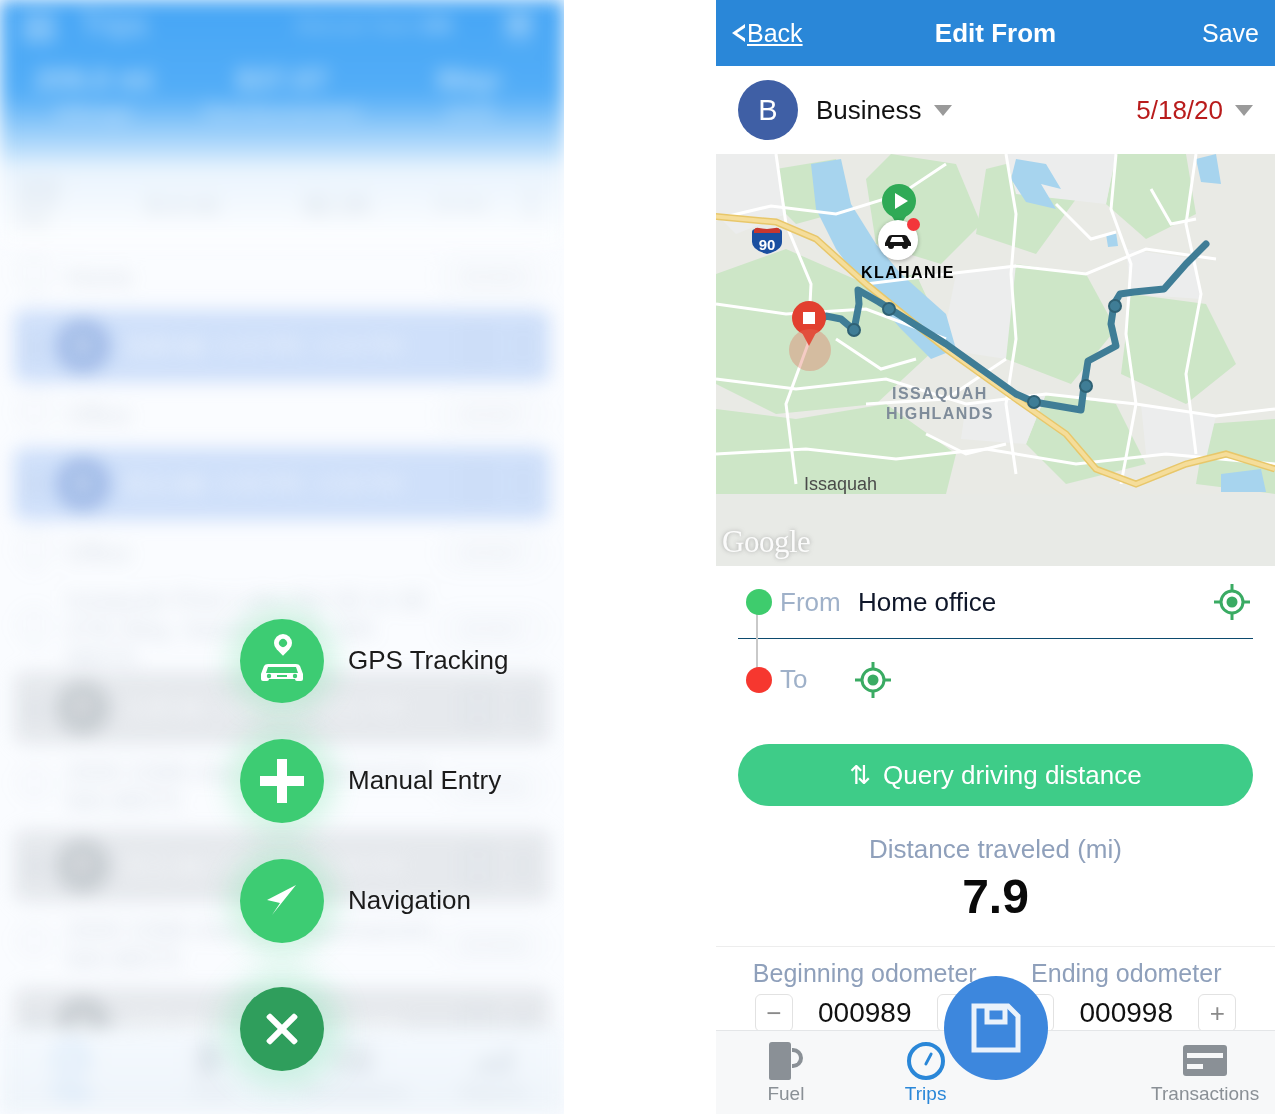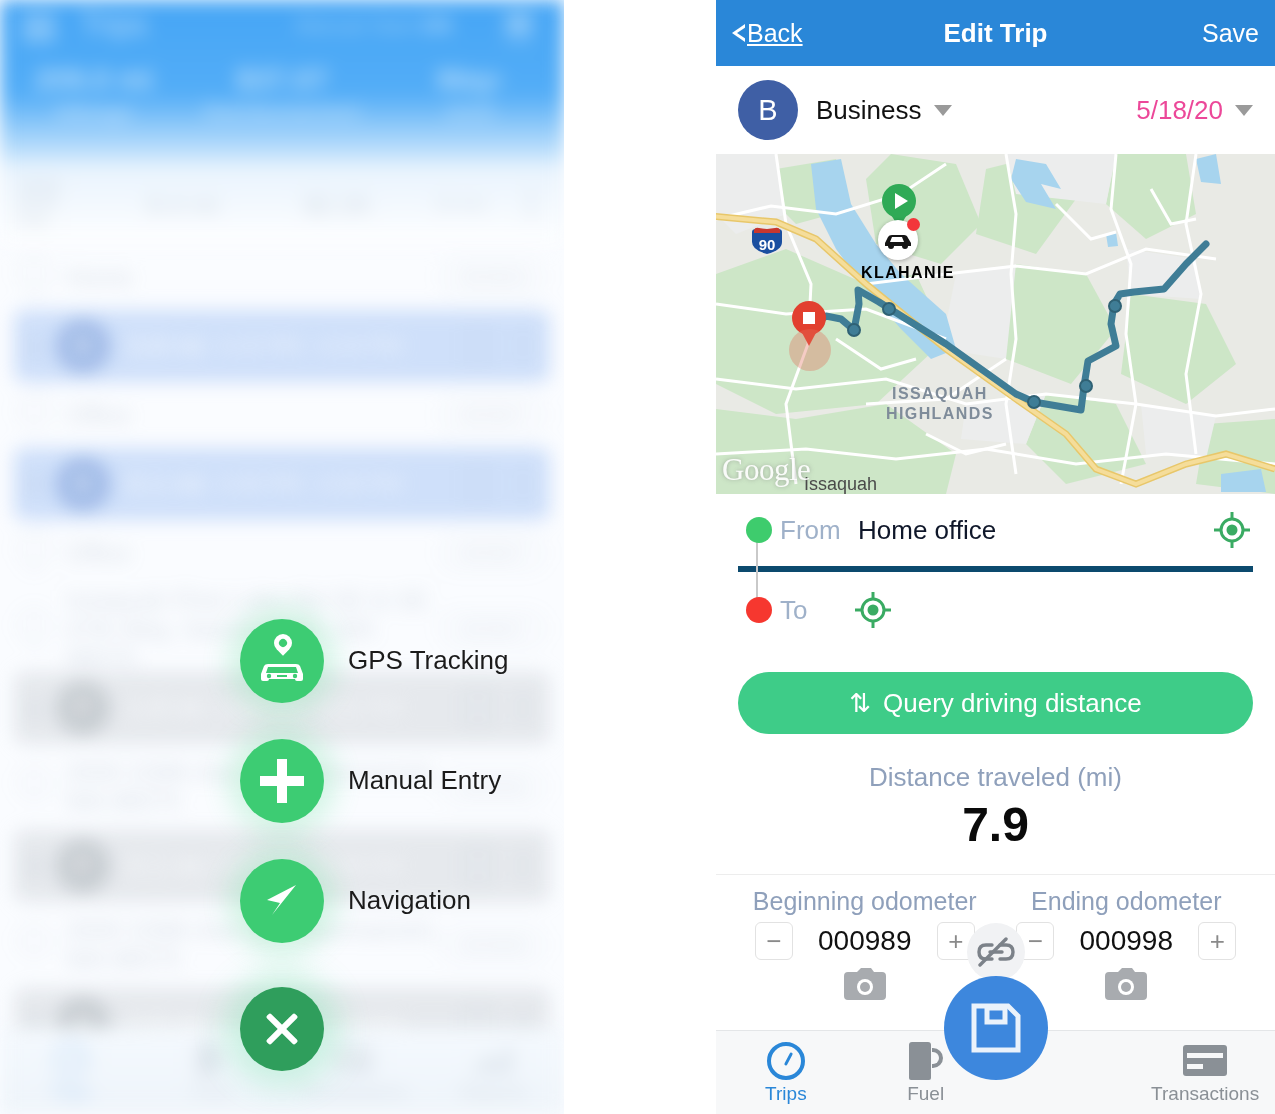--- a/index.html
+++ b/index.html
@@ -207,24 +207,24 @@
   .cat-avatar {
     width: 60px; height: 60px; border-radius: 50%; background: #3f5fa5;
     color: #fff; font-size: 29px; display: flex; align-items: center; justify-content: center;
   }
   .cat-name { font-size: 26px; color: #111; margin-left: 18px; }
   .caret-dn {
     width: 0; height: 0; border-left: 9px solid transparent; border-right: 9px solid transparent;
     border-top: 11px solid #9a9a9a; margin-left: 12px;
   }
   .meta-spacer { flex: 1; }
-  .trip-date { font-size: 26px; color: #ec4899; text-align: center; }
+  .trip-date { font-size: 26px; color: #b91c1c; text-align: center; }
 
   .map-wrap {
-    position: relative; height: 340px; width: 559px; overflow: hidden;
+    position: relative; height: 412px; width: 559px; overflow: hidden;
     background: #e8eae6;
   }
   .map-svg { position: absolute; left: 0; top: 0; }
   .google-wm {
     position: absolute; left: 6px; bottom: 6px; font-family: "Liberation Serif", serif;
     font-size: 31px; color: rgba(255,255,255,.92); letter-spacing: -.5px;
     text-shadow: 0 0 4px rgba(120,120,120,.6);
   }
   .map-lbl { position: absolute; font-size: 16px; letter-spacing: 1.4px; font-weight: bold; }
   .lbl-klahanie { left: 145px; top: 110px; color: #000000; }
@@ -268,21 +268,21 @@
     border-right: 9px solid transparent; border-top: 17px solid #e2402f;
   }
   .pin-end .halo {
     position: absolute; left: -3px; top: 28px; width: 42px; height: 42px;
     border-radius: 50%; background: rgba(226,110,90,.35);
   }
 
   
   .addr-block { position: relative; padding: 0 22px; }
   .addr-row { display: flex; align-items: center; min-height: 72px; }
-  .addr-row.to { min-height: 82px; border-top: 6px solid #0c4a6e; }
+  .addr-row.to { min-height: 82px; border-top: 1px solid #0c4a6e; }
   .dot-col { width: 42px; position: relative; display:flex; justify-content:center; }
   .dot { width: 26px; height: 26px; border-radius: 50%; }
   .dot.green { background: #3ecc6d; }
   .dot.red { background: #f6372f; }
   .dot-line {
     position: absolute; left: 48px; top: 540px; width: 2px; height: 72px; background: #c9c9c9;
   }
   .addr-lbl { width: 72px; font-size: 26px; color: #9fb1c9; }
   .addr-val { font-size: 26px; color: #0f172a; line-height: 33px; flex: 1; padding-left: 6px; }
   .crosshair { width: 42px; height: 42px; position: relative; flex: 0 0 42px; }
@@ -595,21 +595,21 @@
 
   <div id="gutter"></div>
 
   <div id="right-panel">
 
     <div class="rp-navbar">
       <div class="nav-back">
         <span class="chev-left"></span>
         <span>Back</span>
       </div>
-      <div class="nav-title">Edit Trip</div>
+      <div class="nav-title">Edit From</div>
       <div class="nav-save">Save</div>
     </div>
 
     <div class="rp-meta">
       <div class="cat-avatar">B</div>
       <div class="cat-name">Business</div>
       <div class="caret-dn"></div>
       <div class="meta-spacer"></div>
       <div class="trip-date">5/18/20</div>
       <div class="caret-dn"></div>
@@ -806,35 +806,35 @@
           <svg viewBox="0 0 42 32" width="42" height="32" aria-hidden="true">
             <path d="M13 4 L17 0 L27 0 L30 4 L38 4 Q42 4 42 8 L42 28 Q42 32 38 32 L4 32 Q0 32 0 28 L0 8 Q0 4 4 4 Z" fill="#a8abaf"></path>
             <circle cx="21" cy="19" r="8" fill="#ffffff"></circle>
             <circle cx="21" cy="19" r="5" fill="#a8abaf"></circle>
           </svg>
         </div>
       </div>
     </div>
 
     <div class="rp-tabbar">
-      <div class="rp-tab active">
-        <div class="ti">
-            <div class="gauge-b"></div>
-          </div>
-        <div class="tl">Trips</div>
-      </div>
       <div class="rp-tab">
         <div class="ti">
             <div class="fuel-b">
               <div class="body"></div>
               <div class="noz"></div>
             </div>
           </div>
         <div class="tl">Fuel</div>
       </div>
+      <div class="rp-tab active">
+        <div class="ti">
+            <div class="gauge-b"></div>
+          </div>
+        <div class="tl">Trips</div>
+      </div>
       <div class="rp-tab blank">
         <div class="ti"></div>
           <div class="tl"></div>
       </div>
       <div class="rp-tab">
         <div class="ti">
             <div class="card-b"></div>
           </div>
         <div class="tl">Transactions</div>
       </div>

